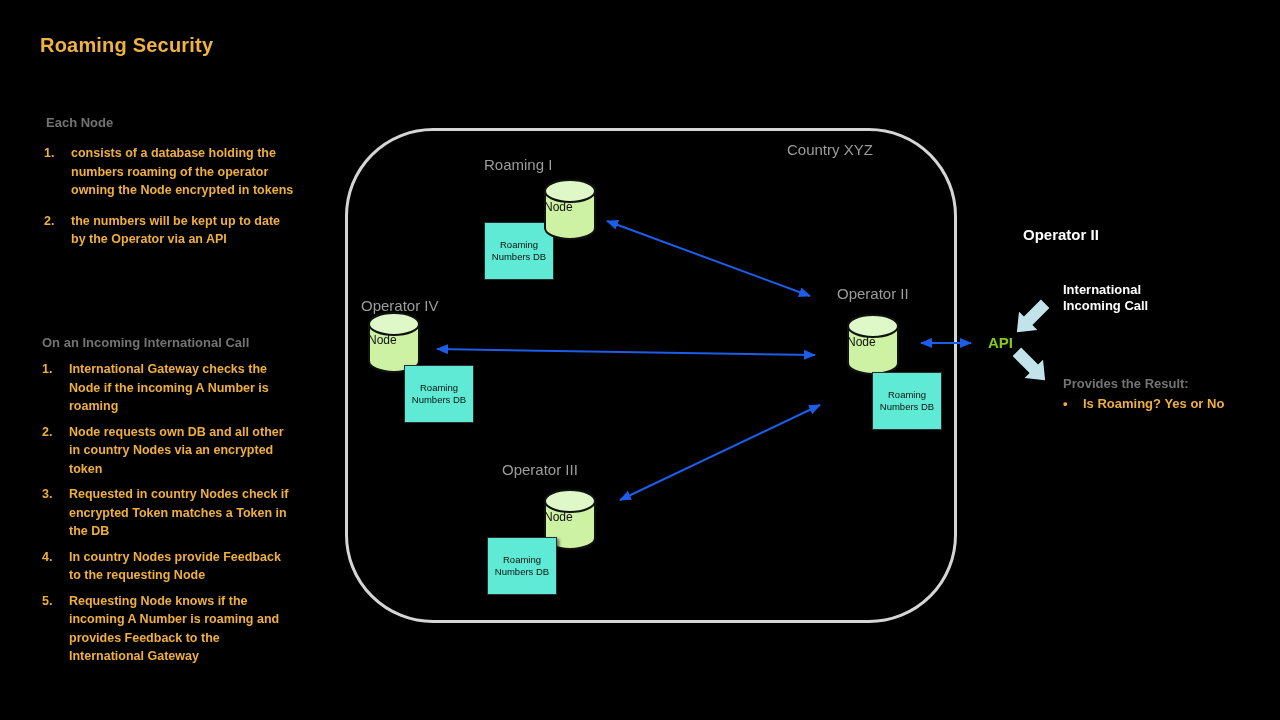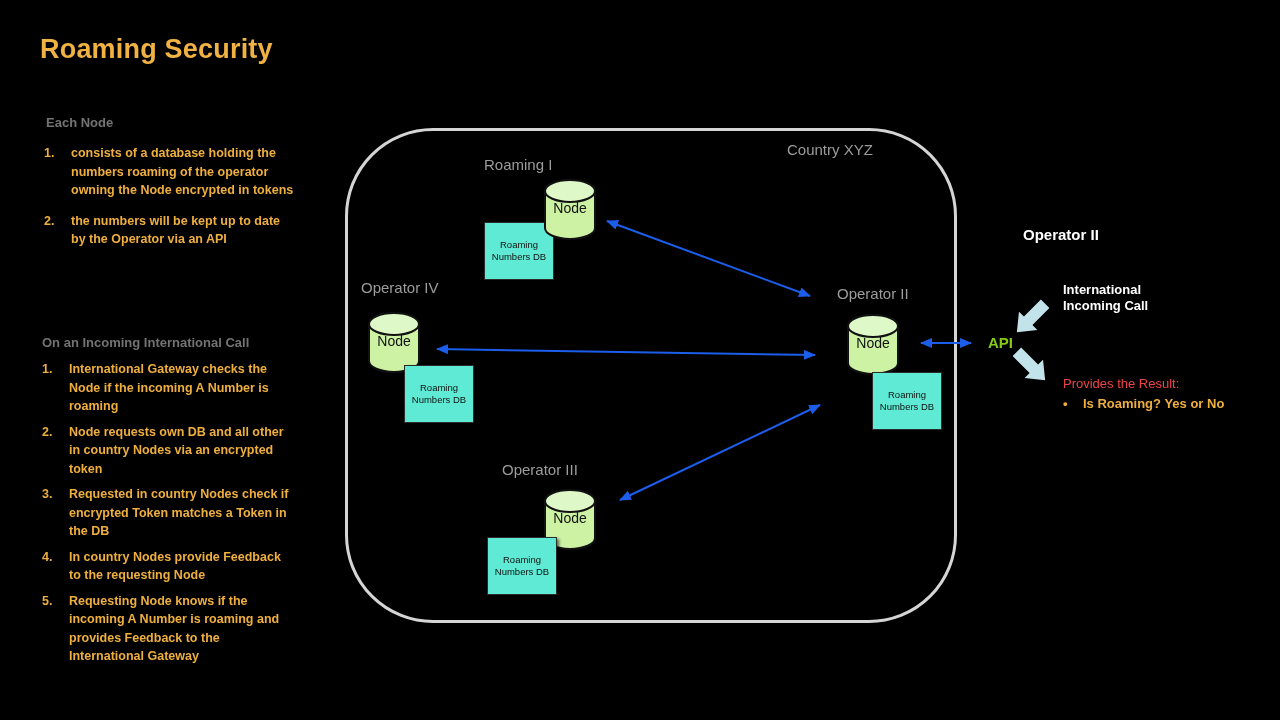--- a/index.html
+++ b/index.html
@@ -2,45 +2,45 @@
 <html><head>
 <meta charset="utf-8">
 <style>
   html,body{margin:0;padding:0;background:#000;}
   #slide{
     position:relative;width:1280px;height:720px;background:#000;overflow:hidden;
     font-family:"Liberation Sans",sans-serif;
   }
   .abs{position:absolute;}
   
-  .title{left:40px;top:34px;font-size:27px;font-weight:bold;color:#F0B242;letter-spacing:.2px;}
+  .title{left:40px;top:34px;font-size:20px;font-weight:bold;color:#F0B242;letter-spacing:.2px;}
   .lhead{font-size:13px;font-weight:bold;color:#737373;}
   .llist{width:252px;color:#EFAF3F;font-size:12.5px;font-weight:600;line-height:18.5px;}
   .litem{display:flex;}
   .litem .num{width:27px;flex:0 0 27px;}
   .litem .txt{flex:1;}
   .s1 .litem{margin-bottom:12px;}
   .s2 .litem{margin-bottom:7px;}
   
   .country-box{left:345px;top:128px;width:612px;height:495px;border:3px solid #D5D5D5;border-radius:88px;box-sizing:border-box;}
   .gray-label{font-size:15px;color:#9C9C9C;}
-  .node-label{font-size:14px;color:#111;text-align:center;}
+  .node-label{font-size:12px;color:#111;}
   .db-note{
     width:70px;height:58px;background:#5eead4;border:1px solid #2b2b2b;box-sizing:border-box;
     color:#111;font-size:9.5px;line-height:12px;text-align:center;
     display:flex;align-items:center;justify-content:center;padding:2px;
     box-shadow:2px 2px 3px rgba(0,0,0,.6);
   }
   .cyl{position:absolute;}
   
   .white-bold{color:#FFFFFF;font-weight:bold;}
   .op2r{left:1023px;top:226px;font-size:15px;}
   .incoming{left:1063px;top:282px;font-size:13px;width:100px;line-height:16px;}
   .api{left:988px;top:334px;font-size:15px;font-weight:600;color:#84cc16;}
-  .result-head{left:1063px;top:376px;font-size:13px;font-weight:normal;color:#ef4444;}
+  .result-head{left:1063px;top:376px;font-size:13px;font-weight:bold;color:#737373;}
   .result-line{left:1063px;top:396px;font-size:13px;font-weight:600;color:#EFAF3F;display:flex;}
   .result-line .bullet{width:20px;flex:0 0 20px;}
   svg{display:block;}
   .overlay{left:0;top:0;pointer-events:none;}
 </style>
 </head>
 <body>
 
 <div id="slide">
 
@@ -86,21 +86,21 @@
   <div class="abs gray-label" style="left:787px;top:141px;">Country XYZ</div>
 
   <div class="abs gray-label" style="left:484px;top:156px;">Roaming I</div>
   <div class="abs db-note" style="left:484px;top:222px;z-index:1;">Roaming Numbers DB</div>
   <svg class="abs cyl" style="left:544px;top:178px;z-index:2;" width="52" height="64" viewBox="0 0 52 64">
     <path d="M1 13 L1 50 A25 11 0 0 0 51 50 L51 13" fill="#CDF2A4" stroke="#111" stroke-width="2"></path>
     <ellipse cx="26" cy="13" rx="25" ry="11" fill="#DFF8C8" stroke="#111" stroke-width="2"></ellipse>
   </svg>
   <div class="abs node-label" style="left:544px;top:200px;width:52px;z-index:3;">Node</div>
 
-  <div class="abs gray-label" style="left:361px;top:279px;">Operator IV</div>
+  <div class="abs gray-label" style="left:361px;top:297px;">Operator IV</div>
   <svg class="abs cyl" style="left:368px;top:311px;z-index:1;" width="52" height="64" viewBox="0 0 52 64">
     <path d="M1 13 L1 50 A25 11 0 0 0 51 50 L51 13" fill="#CDF2A4" stroke="#111" stroke-width="2"></path>
     <ellipse cx="26" cy="13" rx="25" ry="11" fill="#DFF8C8" stroke="#111" stroke-width="2"></ellipse>
   </svg>
   <div class="abs node-label" style="left:368px;top:333px;width:52px;z-index:3;">Node</div>
   <div class="abs db-note" style="left:404px;top:365px;z-index:2;">Roaming Numbers DB</div>
 
   <div class="abs gray-label" style="left:837px;top:285px;">Operator II</div>
   <svg class="abs cyl" style="left:847px;top:313px;z-index:1;" width="52" height="64" viewBox="0 0 52 64">
     <path d="M1 13 L1 50 A25 11 0 0 0 51 50 L51 13" fill="#CDF2A4" stroke="#111" stroke-width="2"></path>

